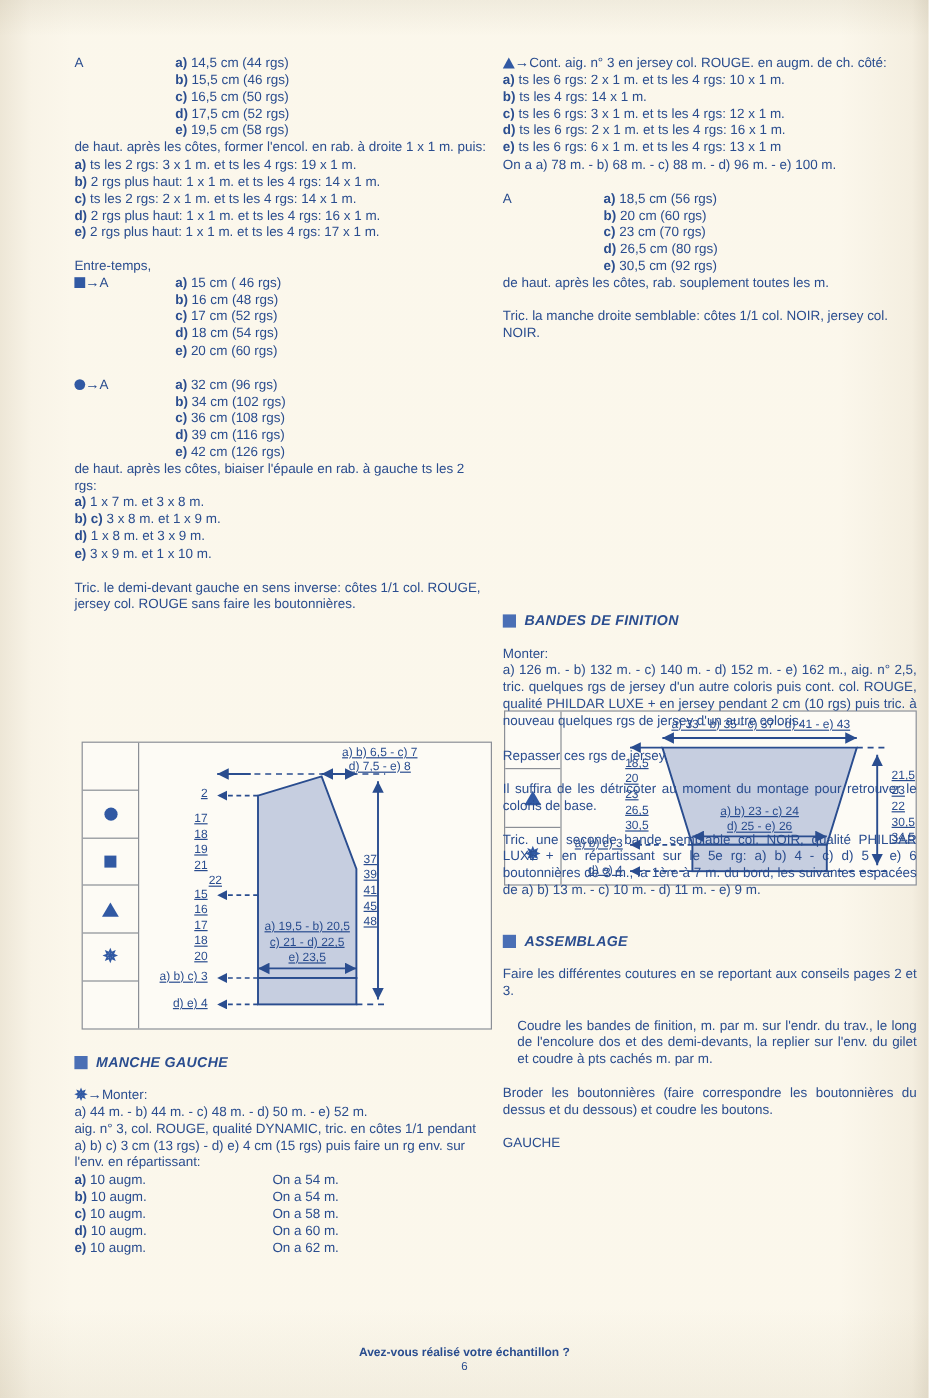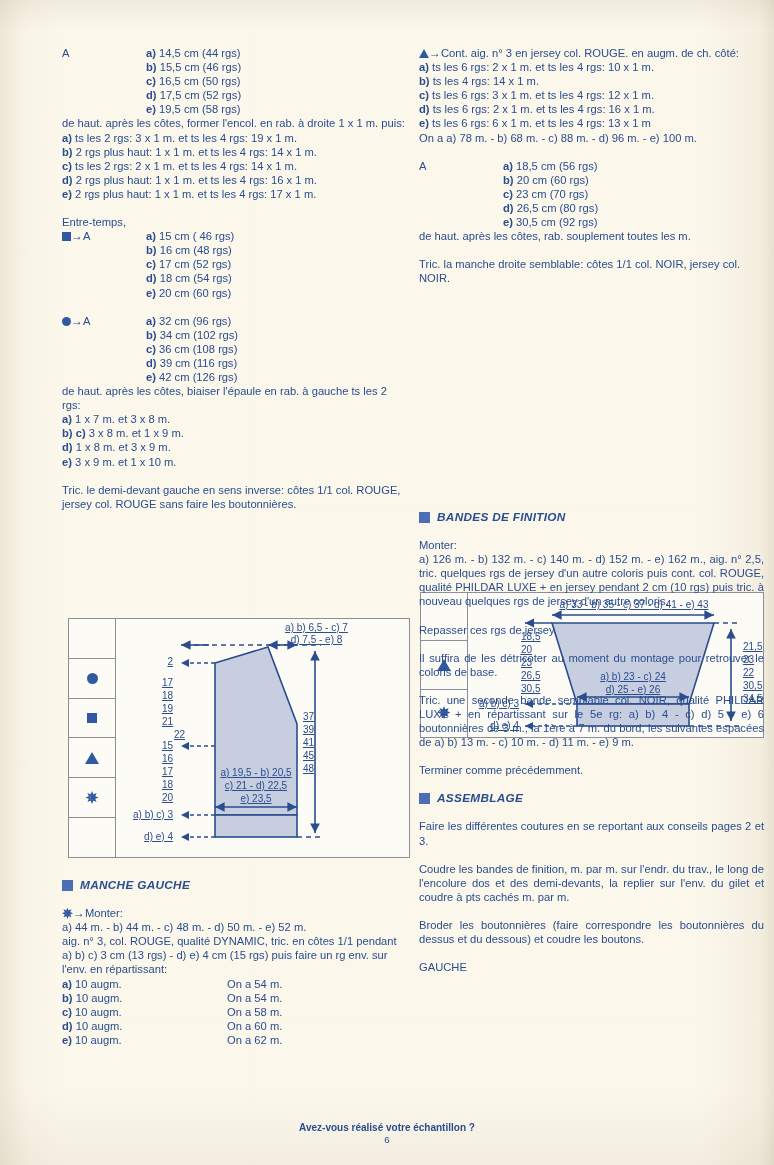--- a/index.html
+++ b/index.html
@@ -449,31 +449,30 @@
     <div class="blank"></div>
     <p>Monter:</p>
     <p style="text-align:justify;"> a) 126 m. - b) 132 m. - c) 140 m. - d) 152 m. - e)   162 m., aig. n° 2,5, tric. quelques rgs de jersey d'un autre coloris puis cont. col. ROUGE, qualité PHILDAR LUXE + en jersey pendant 2 cm (10 rgs) puis tric. à nouveau quelques rgs de jersey d'un autre coloris.</p>
     <div class="blank"></div>
     <p>Repasser ces rgs de jersey,</p>
     <div class="blank"></div>
     <p style="text-align:justify;">Il suffira de les détricoter au moment du montage pour retrouver le coloris de base.</p>
     <div class="blank"></div>
     <p style="text-align:justify;">Tric. une seconde bande semblable col. NOIR, qualité PHILDAR LUXE + en répartissant sur le 5e rg: a) b) 4 - c) d) 5 - e) 6 boutonnières de 3 m., la 1ère à 7 m. du bord, les suivantes espacées de a) b) 13 m. - c) 10 m. - d) 11 m. - e) 9 m.</p>
     <div class="blank"></div>
-    <p>Terminer comme précédemment.</p>
     <div class="blank"></div>
 
     <div class="section-head">
       <span class="bullet"></span>
       <span>ASSEMBLAGE</span>
     </div>
     <div class="blank"></div>
     <p style="text-align:justify;">Faire les différentes coutures en se reportant aux conseils pages 2 et 3.</p>
     <div class="blank"></div>
-    <p style="text-align:justify;">Coudre les bandes de finition, m. par m. sur l'endr. du trav., le long de l'encolure dos et des demi-devants, la replier sur l'env. du gilet et coudre à pts cachés m. par m.</p>
+    <p style="text-align:justify;margin-left:12px;">Coudre les bandes de finition, m. par m. sur l'endr. du trav., le long de l'encolure dos et des demi-devants, la replier sur l'env. du gilet et coudre à pts cachés m. par m.</p>
     <div class="blank"></div>
     <p style="text-align:justify;">Broder les boutonnières (faire correspondre les boutonnières du dessus et du dessous) et coudre les boutons.</p>
     <div class="blank"></div>
     <p>GAUCHE</p>
   </div>
 
   <div id="footer">
     <div class="q">Avez-vous réalisé votre échantillon ?</div>
     <div class="pg">6</div>
   </div>

